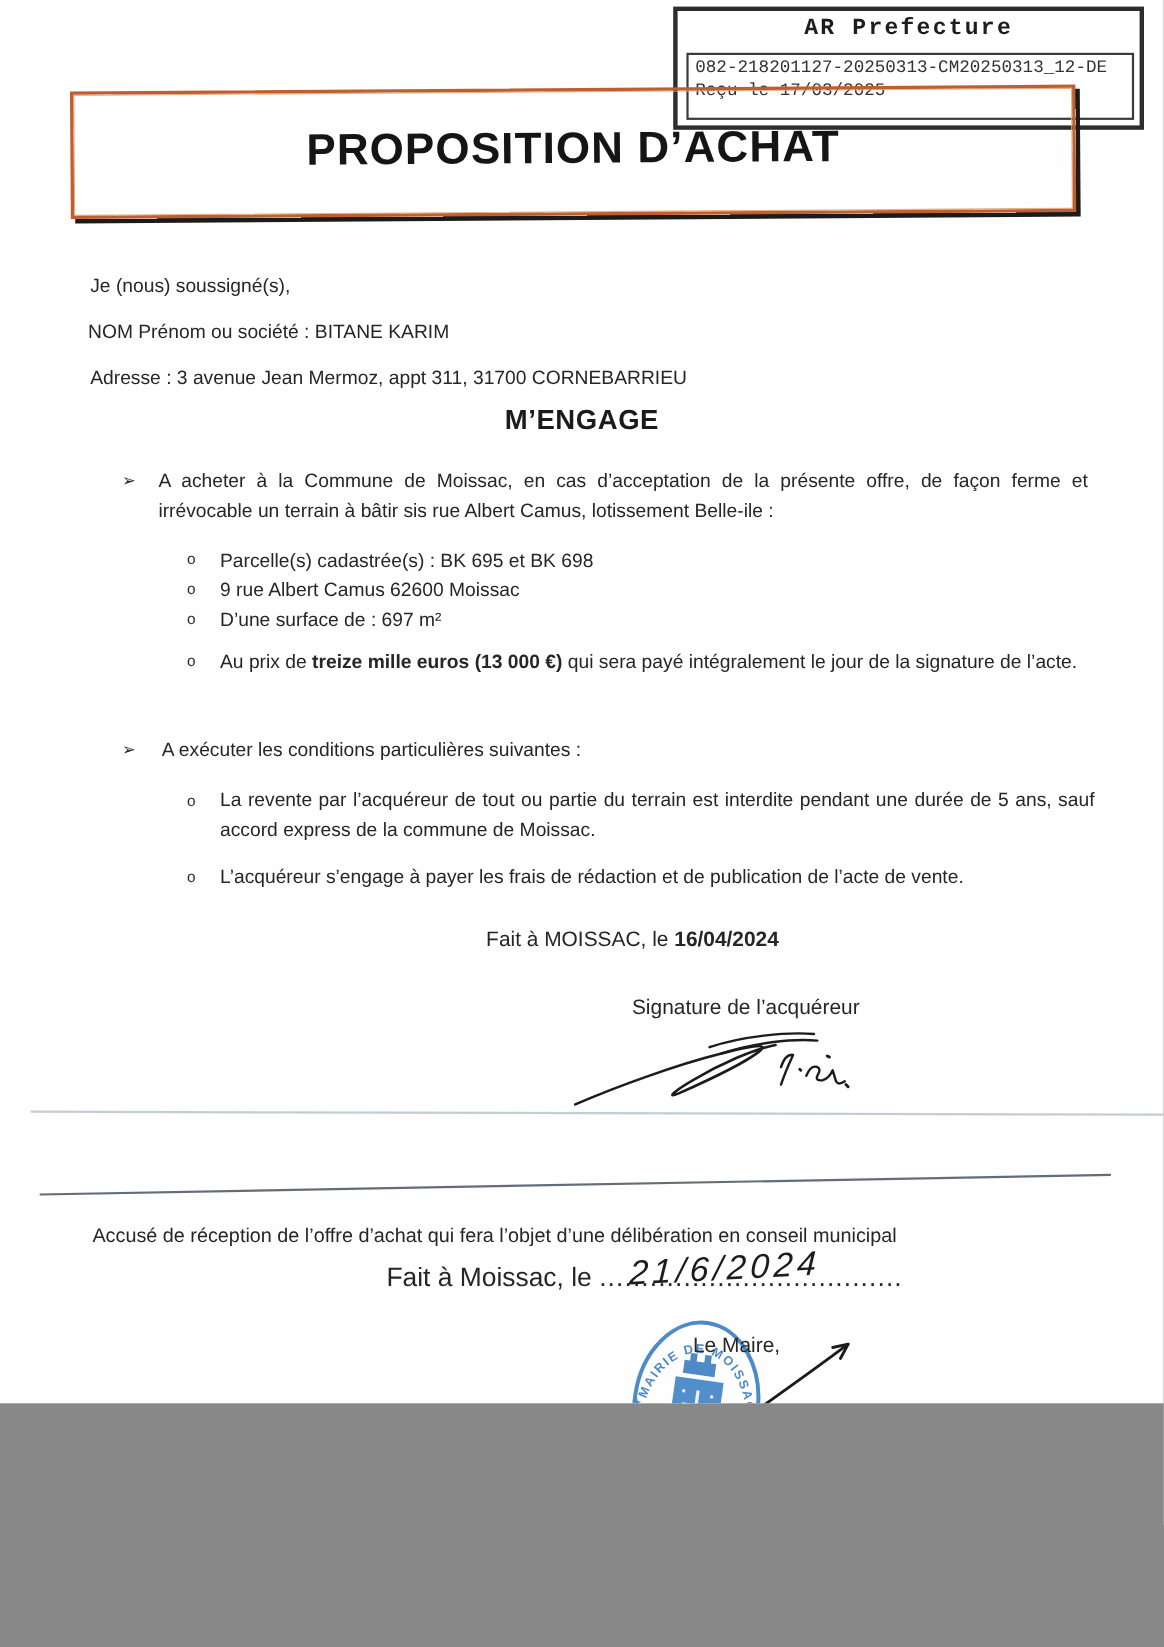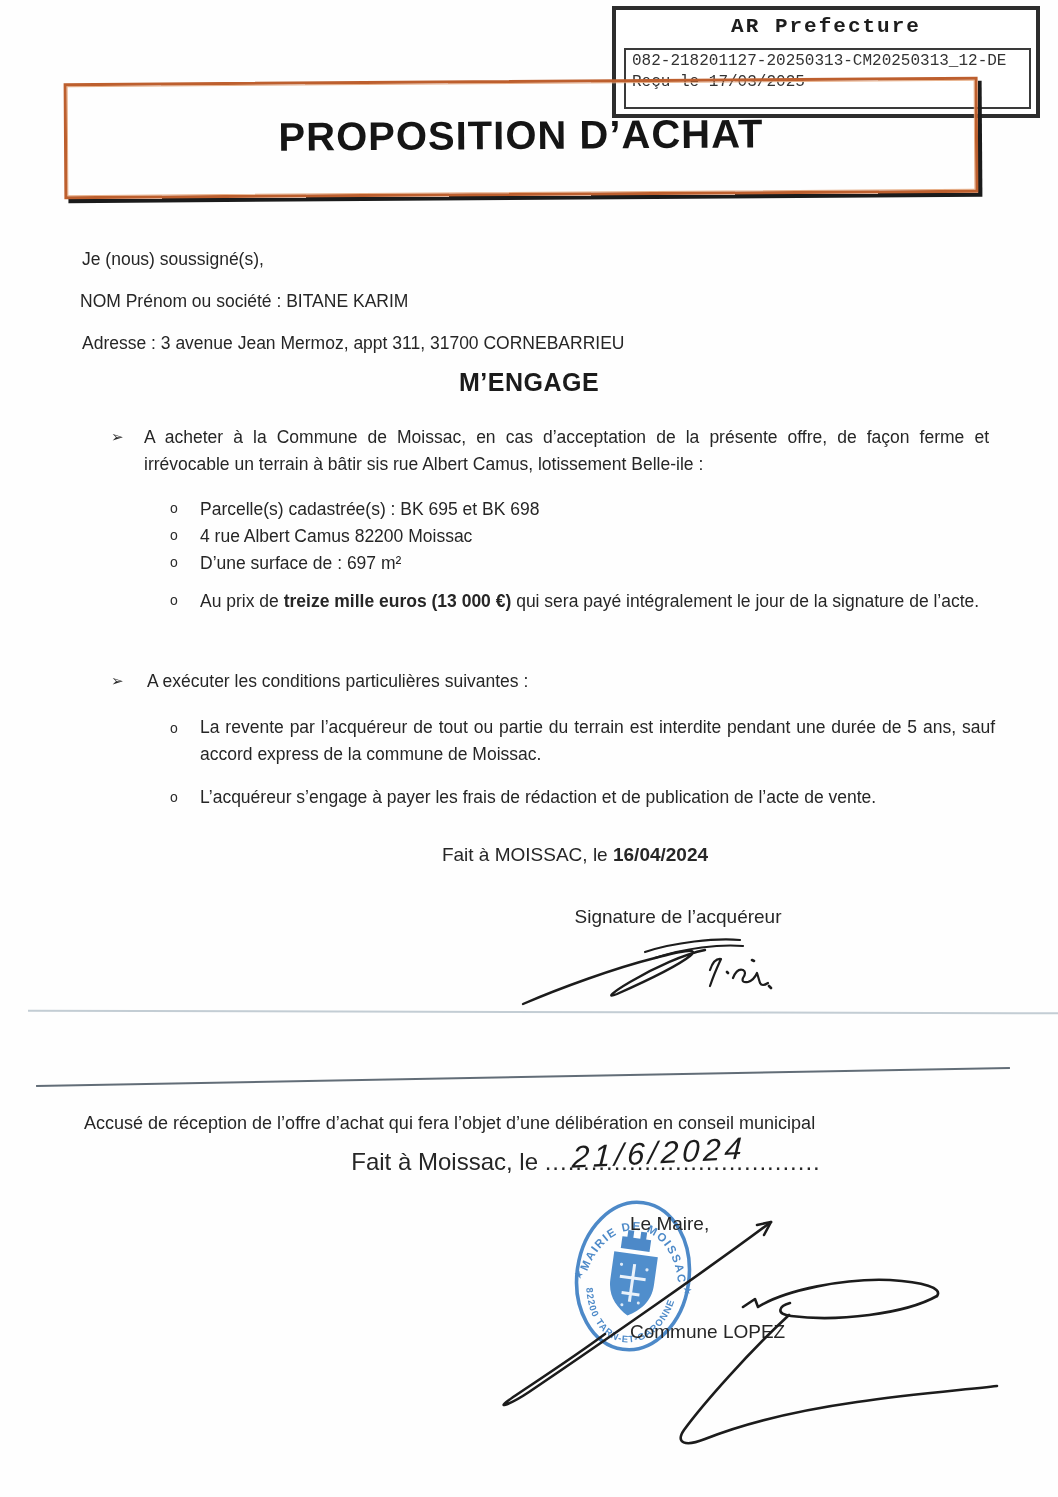--- a/index.html
+++ b/index.html
@@ -1,18 +1,18 @@
 <!DOCTYPE html>
 <html><head>
 <meta charset="utf-8">
 <style>
   html,body{margin:0;padding:0;background:#888;}
   .page{
     position:relative;
-    width:1058px;height:1497px;
+    width:1058px;height:1276px;
     margin:0 auto;
     background:#fefefe;
     font-family:"Liberation Sans","DejaVu Sans",sans-serif;
     color:#222;
     overflow:hidden;
   }
   .abs{position:absolute;}
 
   
   .ar-box{
@@ -95,21 +95,21 @@
 
   <div class="abs center engage" style="left:0;width:1058px;top:368px;">M’ENGAGE</div>
 
   <div class="abs marker" style="left:111px;top:428px;">➢</div>
   <div class="abs t wrap just" style="left:144px;top:424px;width:845px;">A acheter à la Commune de Moissac, en cas d’acceptation de la présente offre, de façon ferme et irrévocable un terrain à bâtir sis rue Albert Camus, lotissement Belle-ile :</div>
 
   <div class="abs omark" style="left:170px;top:500px;">o</div>
   <div class="abs t" style="left:200px;top:496px;">Parcelle(s) cadastrée(s) : BK 695 et BK 698</div>
 
   <div class="abs omark" style="left:170px;top:527px;">o</div>
-  <div class="abs t" style="left:200px;top:523px;">4 rue Albert Camus 82200 Moissac</div>
+  <div class="abs t" style="left:200px;top:523px;">9 rue Albert Camus 62600 Moissac</div>
 
   <div class="abs omark" style="left:170px;top:554px;">o</div>
   <div class="abs t" style="left:200px;top:550px;">D’une surface de : 697 m²</div>
 
   <div class="abs omark" style="left:170px;top:592px;">o</div>
   <div class="abs t wrap just" style="left:200px;top:588px;width:800px;"><span>Au prix de </span><span class="b">treize mille euros (13 000 €)</span><span> qui sera payé intégralement le jour de la signature de l’acte.</span></div>
 
   <div class="abs marker" style="left:111px;top:672px;">➢</div>
   <div class="abs t" style="left:147px;top:668px;">A exécuter les conditions particulières suivantes :</div>
 

